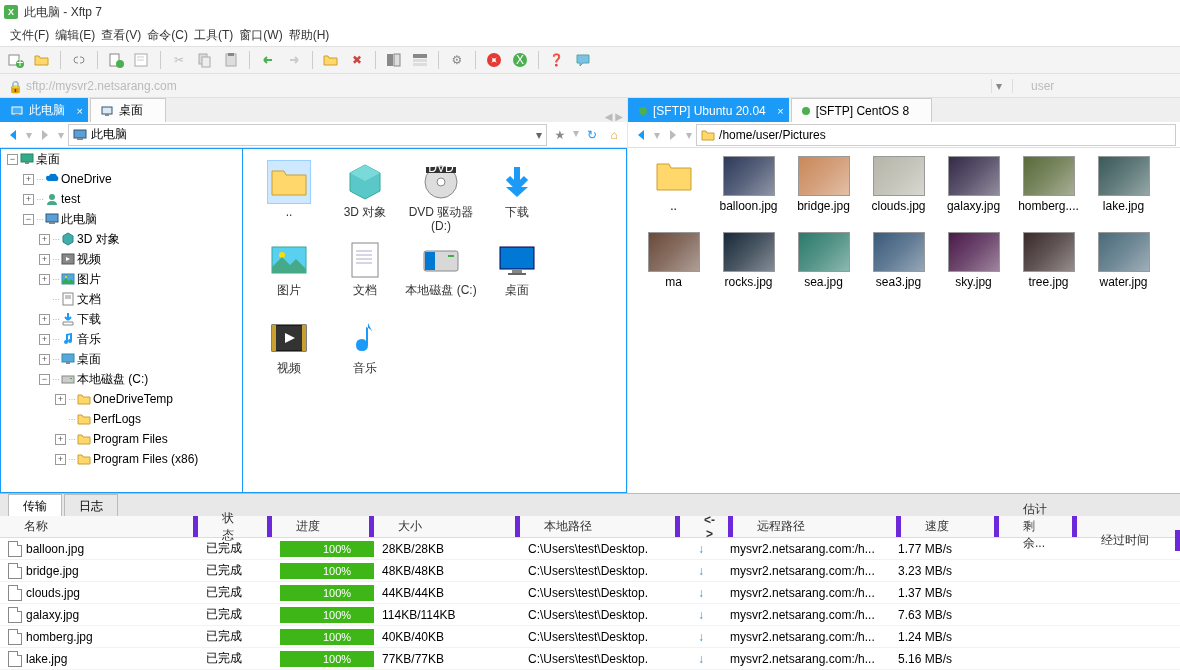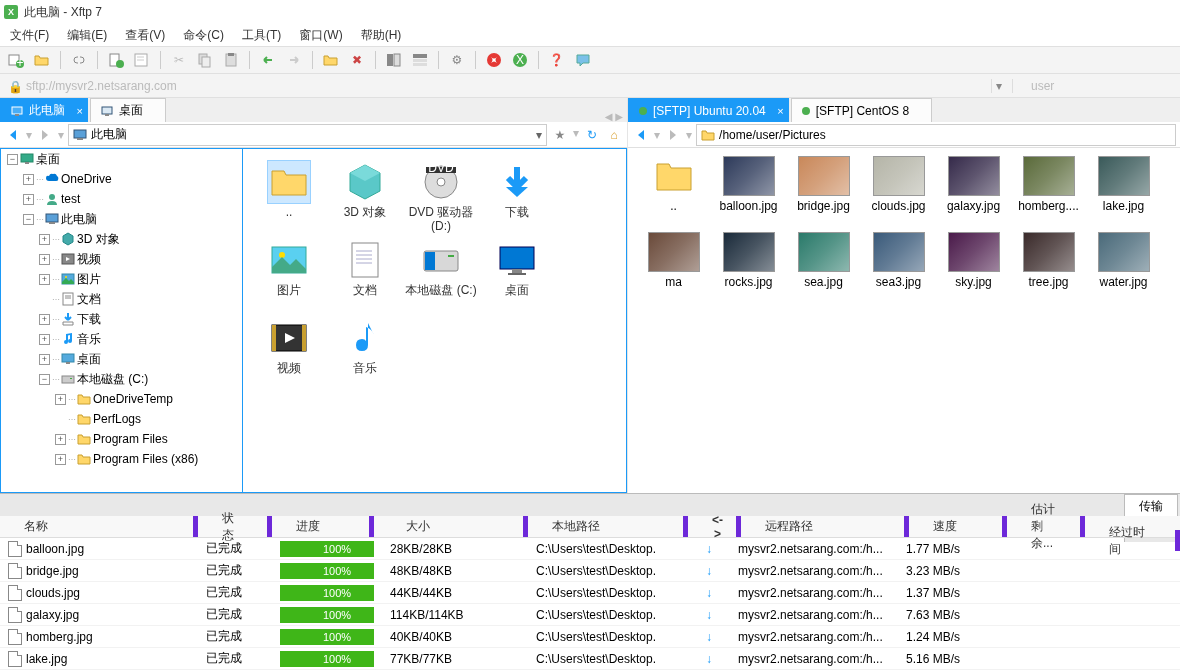--- a/index.html
+++ b/index.html
@@ -1,20 +1,20 @@
 <!DOCTYPE html>
 <html><head>
 <meta charset="utf-8">
 <style>
 * { margin: 0; padding: 0; box-sizing: border-box; font-family: "Microsoft YaHei", "Segoe UI", sans-serif; font-size: 12px; }
 body { background: #fff; width: 1180px; height: 670px; overflow: hidden; display: flex; flex-direction: column; }
 .titlebar { height: 24px; background: #fff; display: flex; align-items: center; padding: 0 4px; }
 .titlebar .app-icon { width: 14px; height: 14px; background: #4caf50; border-radius: 2px; margin: 0 6px 0 0; display: flex; align-items: center; justify-content: center; color: #fff; font-size: 9px; font-weight: bold; }
 .titlebar .title { font-size: 12px; color: #333; }
-.menubar { height: 22px; background: #fff; display: flex; align-items: center; padding: 0 10px; gap: 18px; }
+.menubar { height: 22px; background: #fff; display: flex; align-items: center; padding: 0 10px; gap: 6px; }
 .menubar span { color: #333; cursor: pointer; }
 .toolbar { height: 28px; background: #f4f4f4; border-top: 1px solid #e0e0e0; border-bottom: 1px solid #e0e0e0; display: flex; align-items: center; padding: 0 8px; gap: 10px; }
 .toolbar .tb-btn { width: 16px; height: 16px; cursor: pointer; display: flex; align-items: center; justify-content: center; }
 .toolbar .sep { width: 1px; height: 18px; background: #ccc; }
 .addressrow { height: 24px; background: #f4f4f4; border-bottom: 1px solid #e0e0e0; display: flex; align-items: center; padding: 0 8px; gap: 6px; }
 .addressrow .lock { width: 12px; height: 12px; color: #aaa; }
 .addressrow .faded { color: #bbb; flex: 1; }
 .addressrow .drop { color: #888; border-left: 1px solid #ddd; padding: 0 4px; }
 .addressrow .userfield { width: 160px; color: #bbb; border-left: 1px solid #ddd; padding: 0 18px; }
 .main { display: flex; flex: 1; min-height: 0; }
@@ -47,31 +47,31 @@
 .fg-item { width: 76px; height: 78px; display: flex; flex-direction: column; align-items: center; justify-content: flex-start; text-align: center; cursor: pointer; padding-top: 4px; }
 .fg-item .thumb { width: 42px; height: 42px; display: flex; align-items: center; justify-content: center; }
 .fg-item .lbl { font-size: 12px; color: #333; margin-top: 2px; line-height: 1.2; }
 .fg-item.sel .thumb { outline: 1px solid #99d1ff; background: #cde8ff; }
 .remote-grid { flex: 1; padding: 6px 8px; display: flex; flex-wrap: wrap; align-content: flex-start; overflow: hidden; }
 .rg-item { width: 75px; height: 76px; display: flex; flex-direction: column; align-items: center; text-align: center; cursor: pointer; }
 .rg-item .thumb { width: 52px; height: 40px; margin-top: 2px; border: 1px solid #999; background: #333; }
 .rg-item .lbl { font-size: 12px; margin-top: 3px; white-space: nowrap; overflow: hidden; text-overflow: ellipsis; max-width: 72px; }
 .rg-item.folder .thumb { border: none; background: none; }
 .bottom { border-top: 1px solid #bbb; display: flex; flex-direction: column; }
-.btabs { height: 22px; background: #e8e8e8; display: flex; align-items: flex-end; padding-left: 0; flex-direction: column; }
+.btabs { height: 22px; background: #e8e8e8; display: flex; padding-left: 8px; }
 .btab { padding: 3px 14px; background: #fff; border: 1px solid #bbb; border-bottom: none; margin-right: 2px; cursor: pointer; font-size: 12px; }
 .btab.inactive { background: #e8e8e8; }
 .thead { height: 22px; background: #f8f8f8; border-bottom: 1px solid #ddd; display: flex; align-items: center; }
 .thead .th { padding: 0 24px; border-right: 5px solid #6d28d9; color: #333; font-size: 12px; height: 100%; display: flex; align-items: center; }
 .trow { height: 22px; display: flex; align-items: center; border-bottom: 1px solid #f2f2f2; }
 .trow .td { padding: 0 8px; font-size: 12px; white-space: nowrap; overflow: hidden; text-overflow: ellipsis; }
 .col-name { width: 198px; display: flex; align-items: center; gap: 4px; }
 .col-status { width: 74px; }
 .col-progress { width: 102px; }
-.col-size { width: 146px; margin-left: 8px; }
+.col-size { width: 146px; }
 .col-local { width: 160px; }
 .col-arrow { width: 42px; text-align: center; color: #1b9af7; font-weight: bold; }
 .col-remote { width: 168px; }
 .col-speed { width: 98px; }
 .col-eta { width: 78px; }
 .col-elapsed { flex: 1; margin-top: 28px; }
 .progress-bar { width: 114px; height: 16px; background: #3fb618; color: #fff; display: flex; align-items: center; justify-content: center; font-size: 11px; }
 .file-ico { width: 14px; height: 16px; border: 1px solid #888; background: #fff; position: relative; }
 .file-ico::after { content: ''; position: absolute; right: -1px; top: -1px; width: 4px; height: 4px; background: #fff; border-left: 1px solid #888; border-bottom: 1px solid #888; }
 </style>

